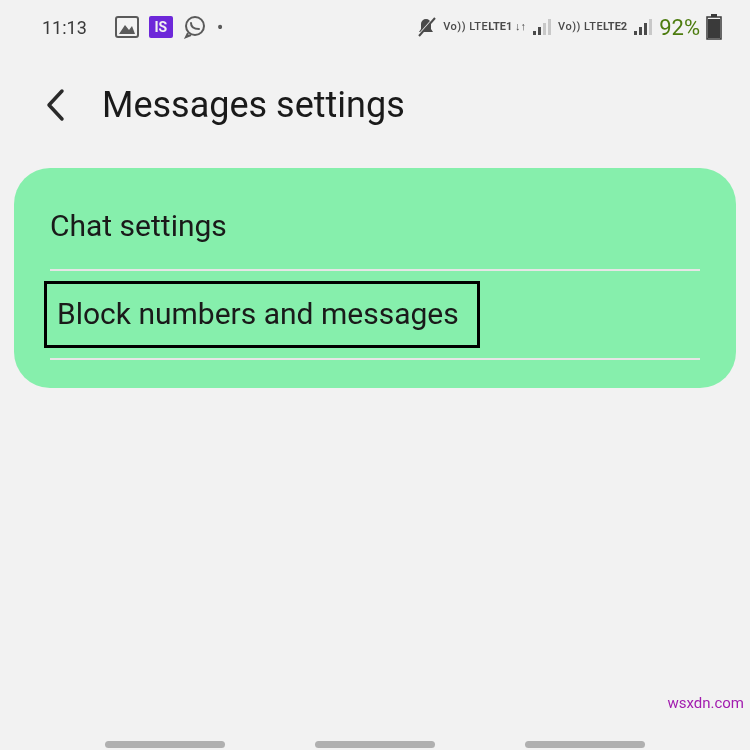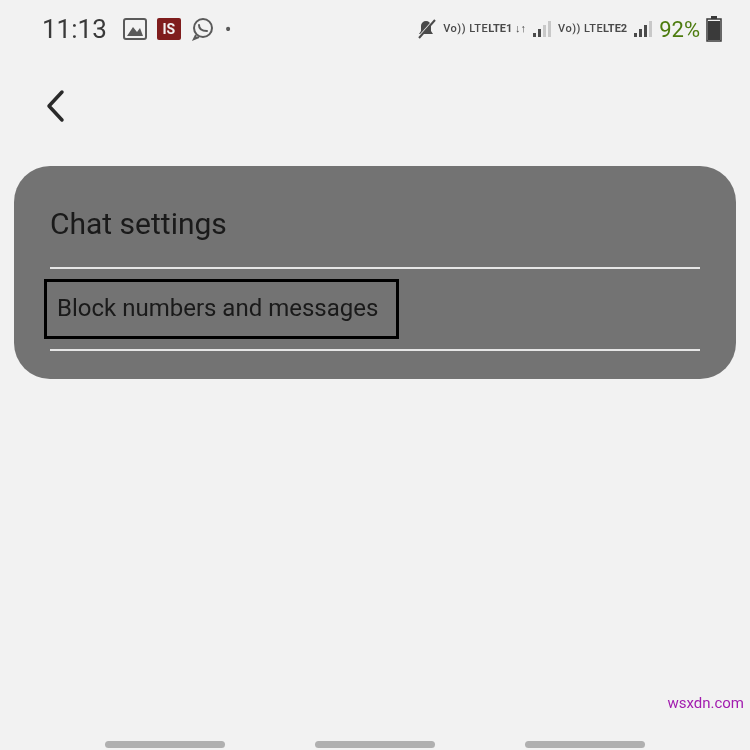--- a/index.html
+++ b/index.html
@@ -28,31 +28,31 @@
       display: flex;
       align-items: center;
       gap: 10px;
     }
     .status-right {
       display: flex;
       align-items: center;
       gap: 6px;
     }
     .time {
-      font-size: 26px;
+      font-size: 18px;
       color: #3a3a3a;
-      margin-right: 6px;
+      margin-right: 18px;
     }
     .icon-box {
       display: inline-flex;
       align-items: center;
       justify-content: center;
     }
     .is-icon {
-      background: #7f1d1d;
+      background: #6d28d9;
       color: #f2f2f2;
       font-size: 14px;
       font-weight: bold;
       width: 24px;
       height: 22px;
       display: inline-flex;
       align-items: center;
       justify-content: center;
       border-radius: 2px;
     }
@@ -93,21 +93,21 @@
       color: #2a2a2a;
       cursor: pointer;
       line-height: 1;
     }
     .title {
       font-size: 36px;
       color: #1a1a1a;
       font-weight: 400;
     }
     .card {
-      background: #737373;
+      background: #86efac;
       border-radius: 36px;
       margin: 0 14px;
       padding: 14px 0 28px 0;
     }
     .row {
       padding: 26px 36px 26px 36px;
       font-size: 30px;
       color: #1a1a1a;
       cursor: pointer;
     }
@@ -122,21 +122,21 @@
     }
     .highlight-box {
       position: absolute;
       left: 30px;
       top: 10px;
       border: 3px solid #000;
       padding: 12px 18px 14px 10px;
       pointer-events: none;
     }
     .highlight-text {
-      font-size: 24px;
+      font-size: 30px;
       color: #1a1a1a;
     }
     .nav-bar {
       position: absolute;
       bottom: 0;
       left: 0;
       right: 0;
       display: flex;
       justify-content: space-around;
       align-items: center;
@@ -221,20 +221,21 @@
     </span>
   </div>
 </div>
 
 <div class="header">
   <span class="back-btn">
     <svg width="22" height="36" viewBox="0 0 22 36">
         <path d="M 18 4 L 5 18 L 18 32" fill="none" stroke="#2a2a2a" stroke-width="3.5" stroke-linecap="round" stroke-linejoin="round"></path>
       </svg>
   </span>
+  <span class="title">Messages settings</span>
 </div>
 
 <div class="card">
   <div class="row">Chat settings</div>
   <div class="divider"></div>
   <div class="divider"></div>
   <div class="highlight-wrap">
     <div class="highlight-box">
       <span class="highlight-text">Block numbers and messages</span>
     </div>

